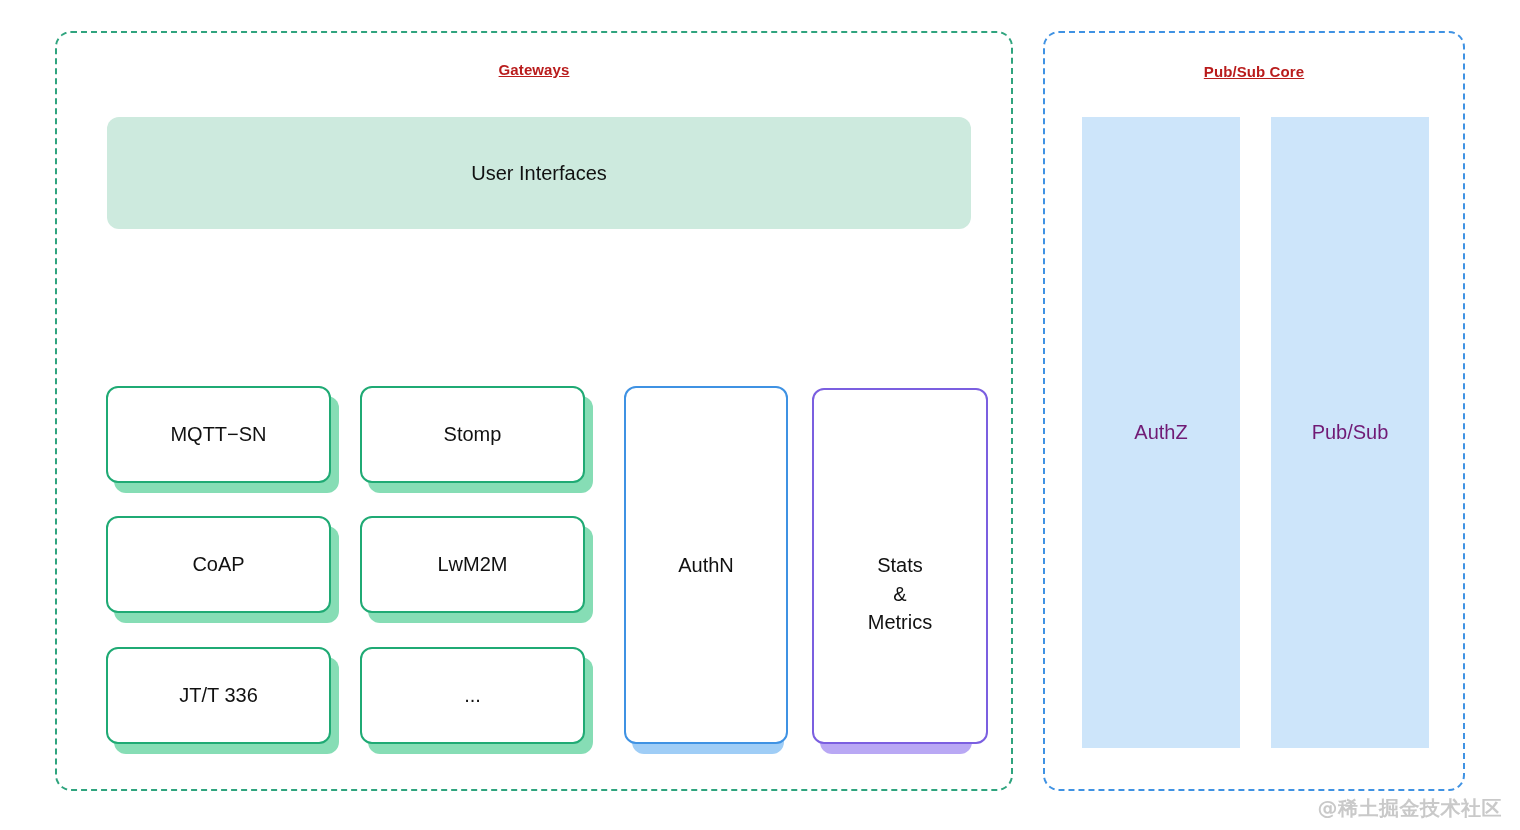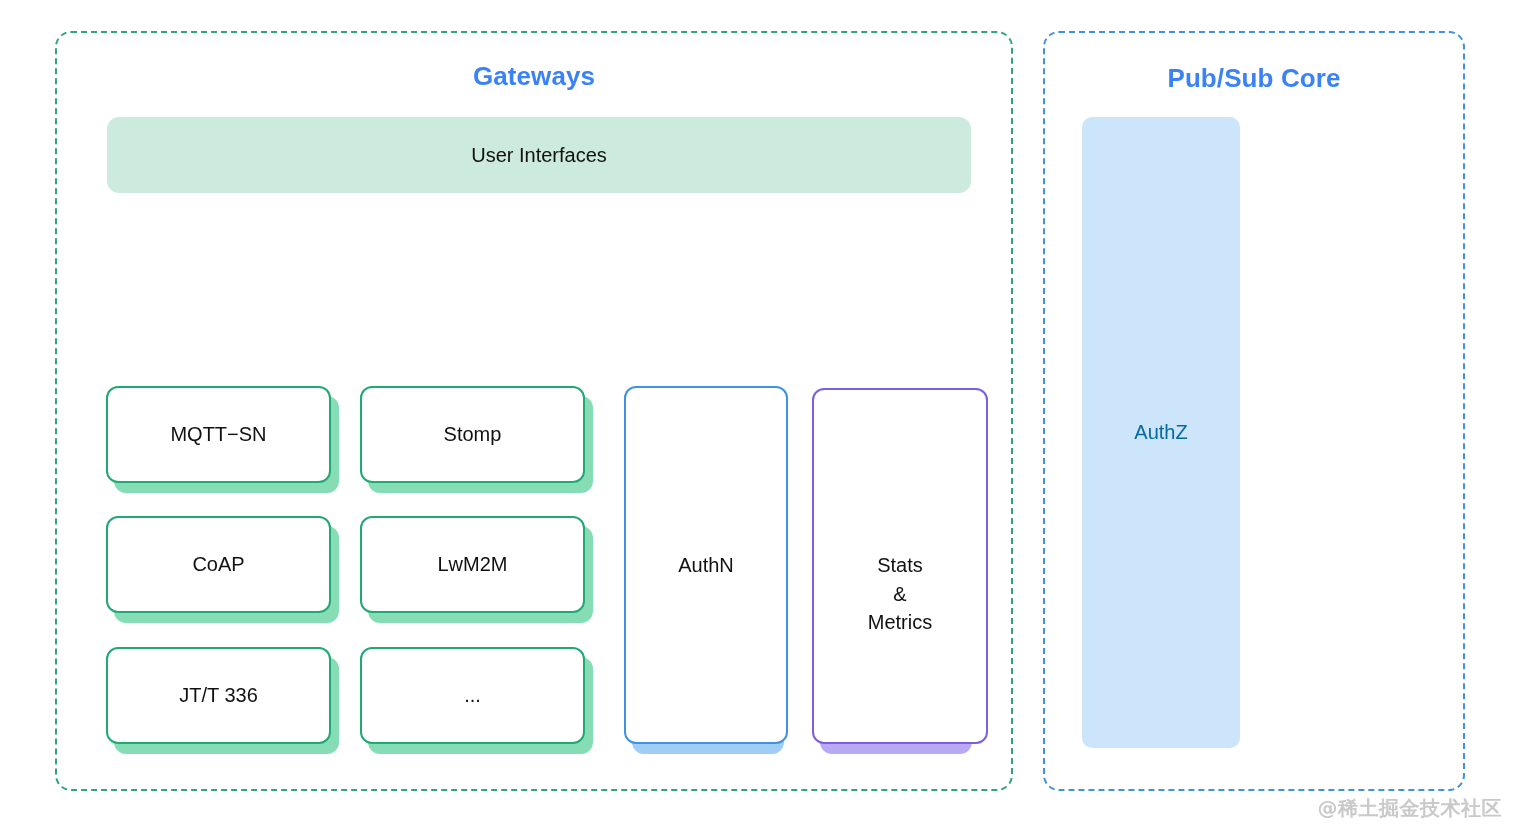--- a/index.html
+++ b/index.html
@@ -43,45 +43,46 @@
     width: 422px;
     height: 760px;
     border: 2px dashed #3f92e3;
     border-radius: 16px;
   }
   .panel-title {
     position: absolute;
     left: 0;
     right: 0;
     text-align: center;
-    font-size: 26px;
+    font-size: 15px;
     font-weight: 600;
     letter-spacing: 0.1px;
-    color: #3b82f6;
+    color: #b91c1c;
+    text-decoration: underline;
   }
   .panel-gateways .panel-title { top: 28px; }
   .panel-pubsub .panel-title { top: 30px; }
 
   
   .mint-bar {
     position: absolute;
     background: #cdeade;
     border-radius: 12px;
     display: flex;
     align-items: center;
     justify-content: center;
     font-size: 20px;
     color: #111111;
     box-sizing: border-box;
   }
   .mint-ui {
     left: 107px;
     top: 117px;
     width: 864px;
-    height: 76px;
+    height: 112px;
   }
   .mint-conn {
     left: 107px;
     top: 251px;
     width: 864px;
     height: 105px;
   }
 
   
   .card {
@@ -154,26 +155,26 @@
     text-align: center;
     line-height: 1.42;
     font-size: 20px;
     transform: translateY(28px);
   }
 
   
   .blue-block {
     position: absolute;
     background: #cde5fa;
-    border-radius: 10px;
+    border-radius: 0;
     display: flex;
     align-items: center;
     justify-content: center;
     font-size: 20px;
-    color: #0369a1;
+    color: #701a75;
     box-sizing: border-box;
   }
   .blue-authz {
     left: 1082px;
     top: 117px;
     width: 158px;
     height: 631px;
   }
   .blue-pubsub {
     left: 1271px;
@@ -230,16 +231,17 @@
       <div>&amp;</div>
       <div>Metrics</div>
     </div>
   </div>
 
   <div class="panel panel-pubsub">
     <div class="panel-title">Pub/Sub Core</div>
   </div>
 
   <div class="blue-block blue-authz">AuthZ</div>
+  <div class="blue-block blue-pubsub">Pub/Sub</div>
 
   <div class="watermark">@稀土掘金技术社区</div>
 
 </div>
 
 </body></html>

